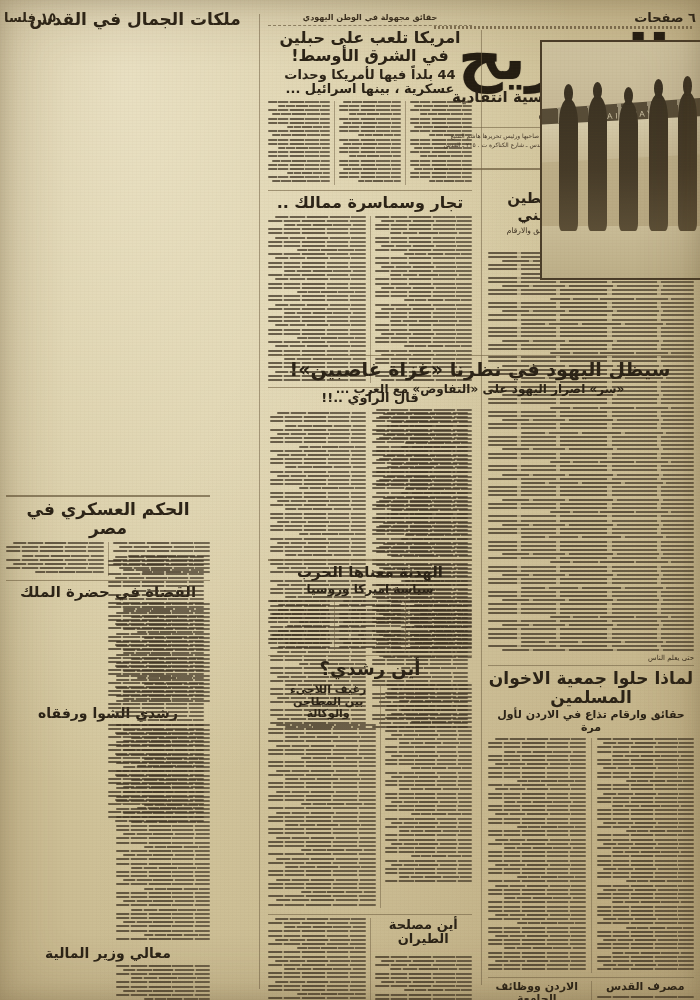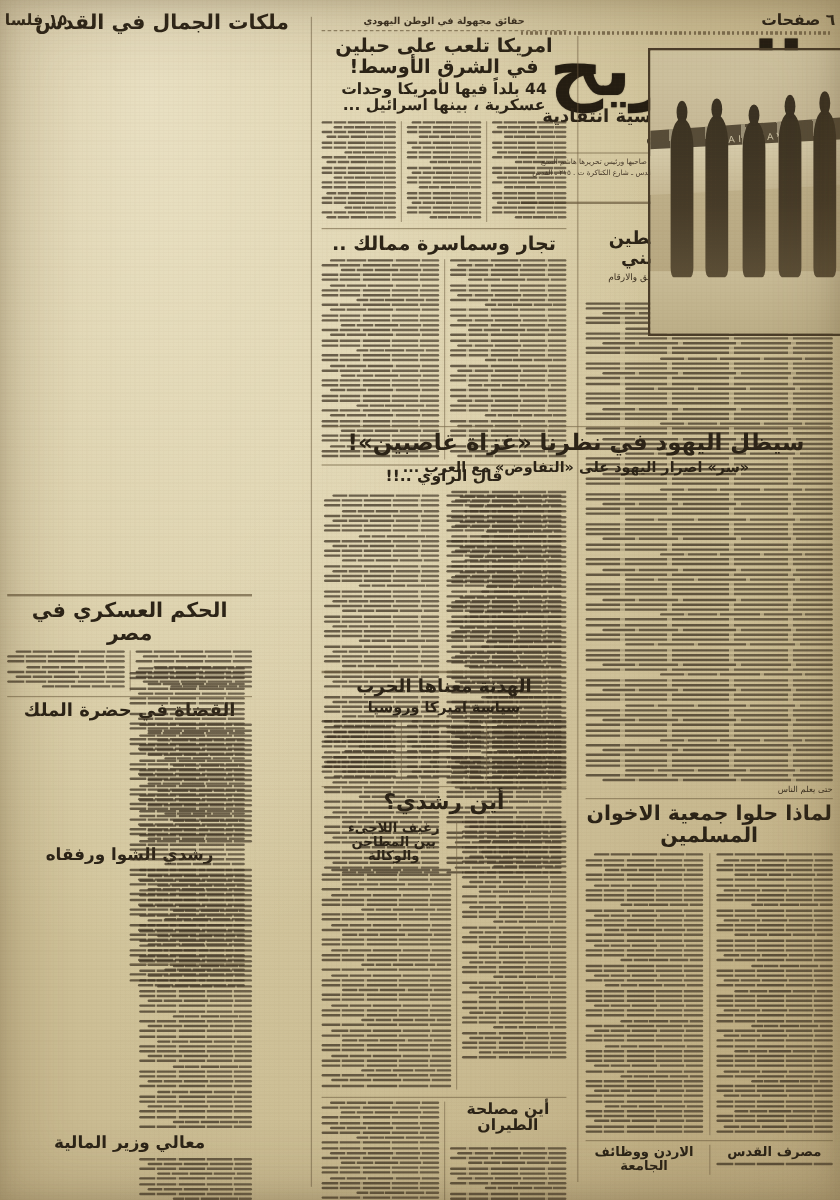--- a/index.html
+++ b/index.html
@@ -242,20 +242,21 @@
         <div class="ln s3"></div>
         <div class="ln s1"></div>
         <div class="ln s2"></div>
     </div>
 
     <div class="cap" style="text-align:right;font-size:7px;margin-top:3px;">حتى يعلم الناس</div>
     <div class="rule"></div>
 
     <div class="hdrblock">
       <div class="hl" style="font-size:17px;">لماذا حلوا جمعية الاخوان المسلمين</div>
+      <div class="hl" style="font-size:11px;margin-top:2px;">حقائق وارقام تذاع في الاردن لأول مرة</div>
     </div>
 
     <div style="display:flex;gap:5px;margin-top:3px;">
       <div style="flex:1;" class="body dense">
         <div class="ln s1"></div>
           <div class="ln s2"></div>
           <div class="ln s1"></div>
           <div class="ln s1"></div>
         <div class="ln s3"></div>
           <div class="ln s1"></div>

